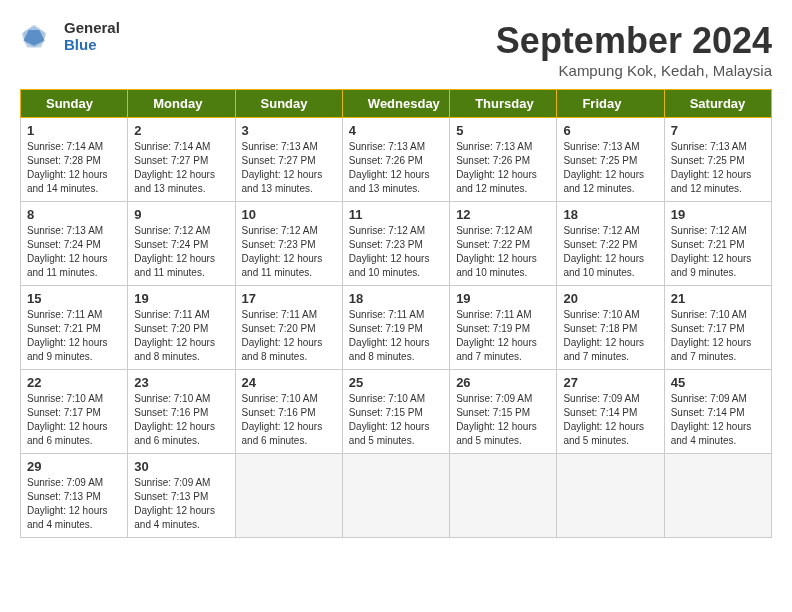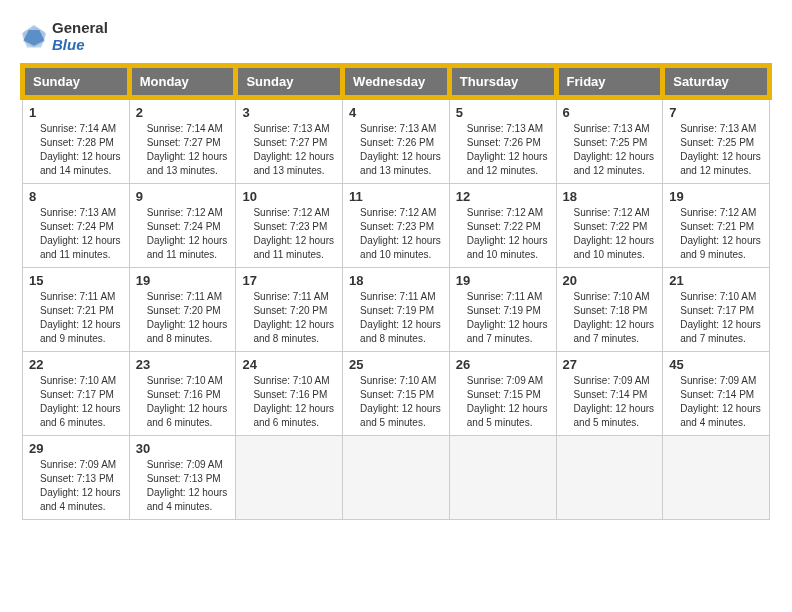--- a/index.html
+++ b/index.html
@@ -12,37 +12,36 @@
     }
     .header {
       display: flex;
       justify-content: space-between;
       align-items: flex-start;
       margin-bottom: 10px;
     }
     .logo {
       display: flex;
       align-items: center;
-      gap: 4px;
+      gap: 16px;
     }
     .logo-text {
       display: flex;
       flex-direction: column;
       line-height: 1.1;
     }
     .logo-general {
       font-size: 15px;
       font-weight: bold;
       color: #333;
     }
     .logo-blue {
       font-size: 15px;
       font-weight: bold;
       color: #2a6cb5;
-      font-style: italic;
     }
     .logo-icon {
       width: 28px;
       height: 28px;
     }
     .title-block {
       text-align: right;
     }
     .month-title {
       font-size: 36px;
@@ -52,27 +51,27 @@
     .location {
       font-size: 15px;
       color: #555;
     }
     .calendar {
       width: 100%;
       border-collapse: collapse;
       table-layout: fixed;
     }
     .calendar th {
-      background: #737373;
+      background: #4d7c0f;
       color: #fff;
       text-align: left;
-      padding: 6px 8px;
+      padding: 6px 25px;
       font-size: 13px;
       font-weight: bold;
-      border: 5px solid #eab308;
+      border: 1px solid #eab308;
     }
     .calendar td {
       vertical-align: top;
       padding: 5px 6px;
       border: 1px solid #ccc;
       font-size: 10.5px;
       color: #333;
       background: #fff;
       height: 80px;
     }
@@ -83,39 +82,40 @@
       font-size: 13px;
       font-weight: bold;
       color: #333;
       display: block;
       margin-bottom: 2px;
     }
     .cell-info {
       font-size: 10px;
       line-height: 1.4;
       color: #333;
-      margin-left: 11px;
     }
   </style>
 </head>
 <body>
 
 <div class="header">
   <div class="logo">
     <svg class="logo-icon" viewBox="0 0 32 32" xmlns="http://www.w3.org/2000/svg">
       <polygon points="16,4 28,10 28,22 16,28 4,22 4,10" fill="#2a6cb5" opacity="0.15"></polygon>
       <polygon points="16,2 30,12 24,28 8,28 2,12" fill="#2a6cb5" opacity="0.3"></polygon>
       <polygon points="10,8 22,8 28,20 16,26 4,20" fill="#2a6cb5" opacity="0.6"></polygon>
     </svg>
     <div class="logo-text">
       <span class="logo-general">General</span>
       <span class="logo-blue">Blue</span>
     </div>
   </div>
   <div class="title-block">
+    <div class="month-title">September 2024</div>
+    <div class="location">Kampung Kok, Kedah, Malaysia</div>
   </div>
 </div>
 
 <table class="calendar">
   <thead>
     <tr>
     <th>Sunday</th>
         <th>Monday</th>
         <th>Sunday</th>
         <th>Wednesday</th>

